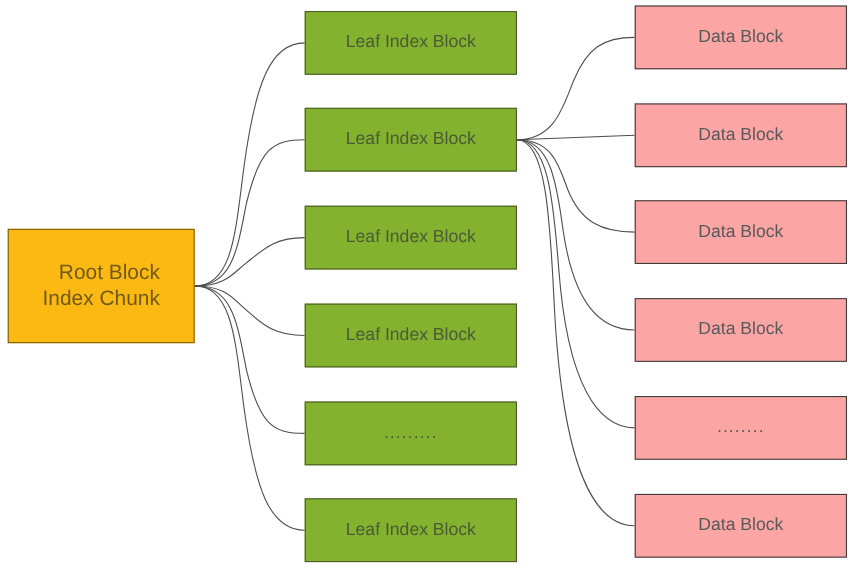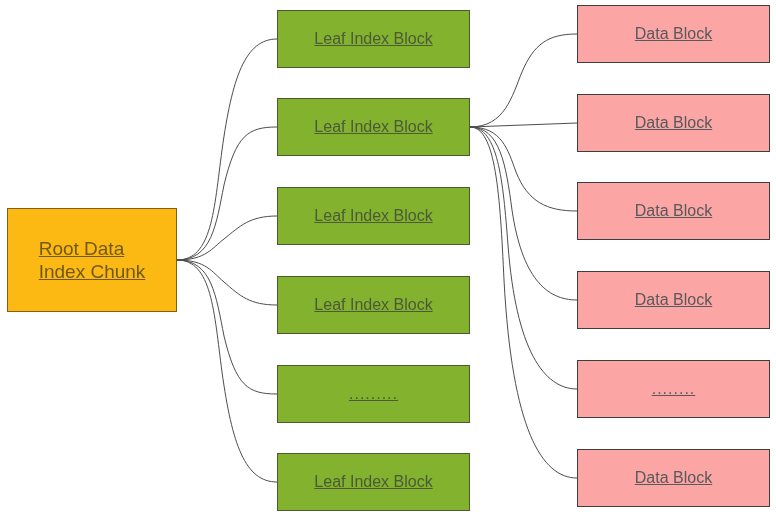--- a/index.html
+++ b/index.html
@@ -24,24 +24,23 @@
     width: 776px;
     height: 519px;
     pointer-events: none;
   }
   .node {
     position: absolute;
     box-sizing: border-box;
     display: flex;
     align-items: center;
     justify-content: center;
-    text-align: left;
+    text-align: right;
     line-height: 1.22;
     white-space: pre-line;
-    text-decoration: underline;
   }
   .node-root {
     background: #FCB813;
     border: 1px solid #7D6012;
     color: #705A1B;
     font-size: 19px;
   }
   .node-leaf {
     background: #82B22E;
     border: 1px solid #4C5B2B;
@@ -76,21 +75,21 @@
       <path d="M470 127 C 505 127, 512 96, 522 72 C 534 44, 548 34, 577 34"></path>
       <path d="M470 127 L 577 123"></path>
       <path d="M470 127 C 502 127, 508 150, 516 172 C 528 202, 547 211, 577 211"></path>
       <path d="M470 127 C 500 127, 506 165, 512 210 C 522 277, 546 300, 577 300"></path>
       <path d="M470 127 C 498 127, 503 180, 508 245 C 516 350, 544 389, 577 389"></path>
       <path d="M470 127 C 496 127, 500 195, 504 280 C 512 430, 542 478, 577 478"></path>
     </g>
   </svg>
 
   <div class="node node-root" style="left:7px; top:208px; width:170px; height:104px;">
-    <span>Root Data
+    <span>Root Block
 Index Chunk</span>
   </div>
 
   <div class="node node-leaf" style="left:277px; top:10px; width:193px; height:58px;">
     <span>Leaf Index Block</span>
   </div>
   <div class="node node-leaf" style="left:277px; top:98px; width:193px; height:58px;">
     <span>Leaf Index Block</span>
   </div>
   <div class="node node-leaf" style="left:277px; top:187px; width:193px; height:58px;">

